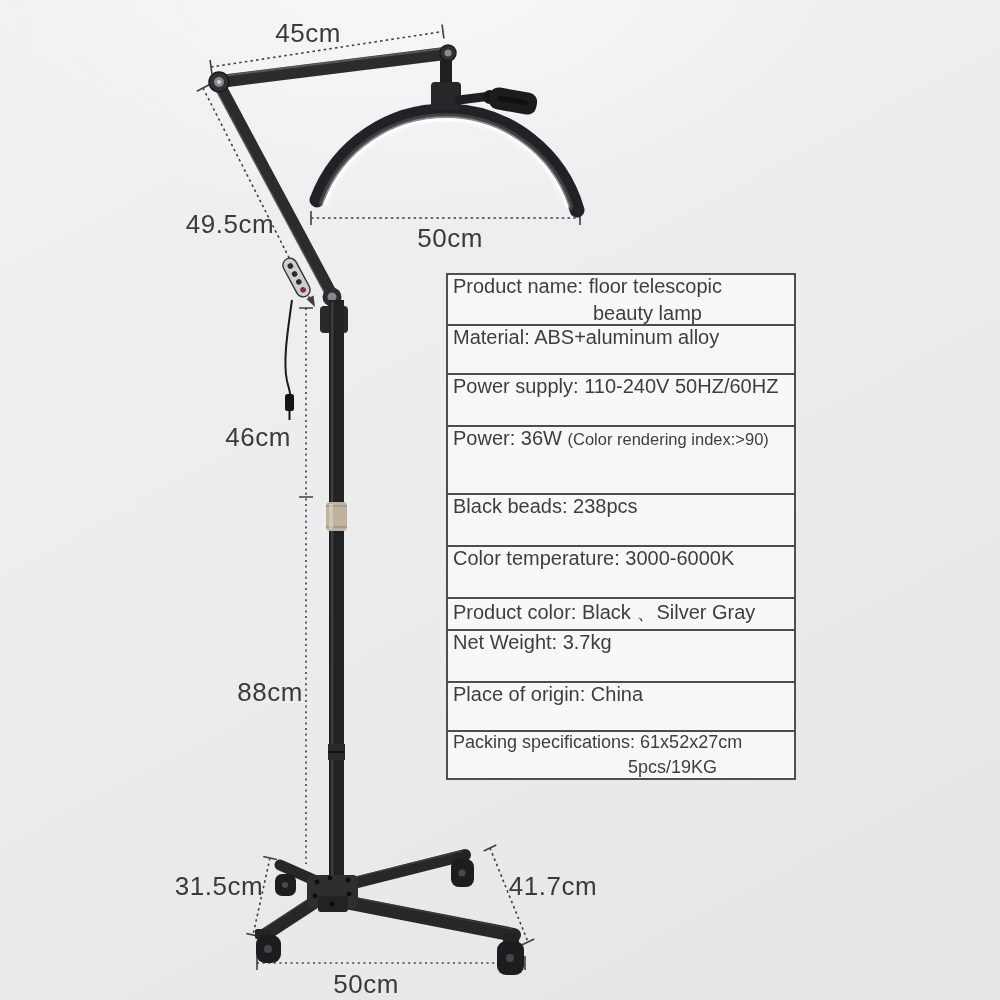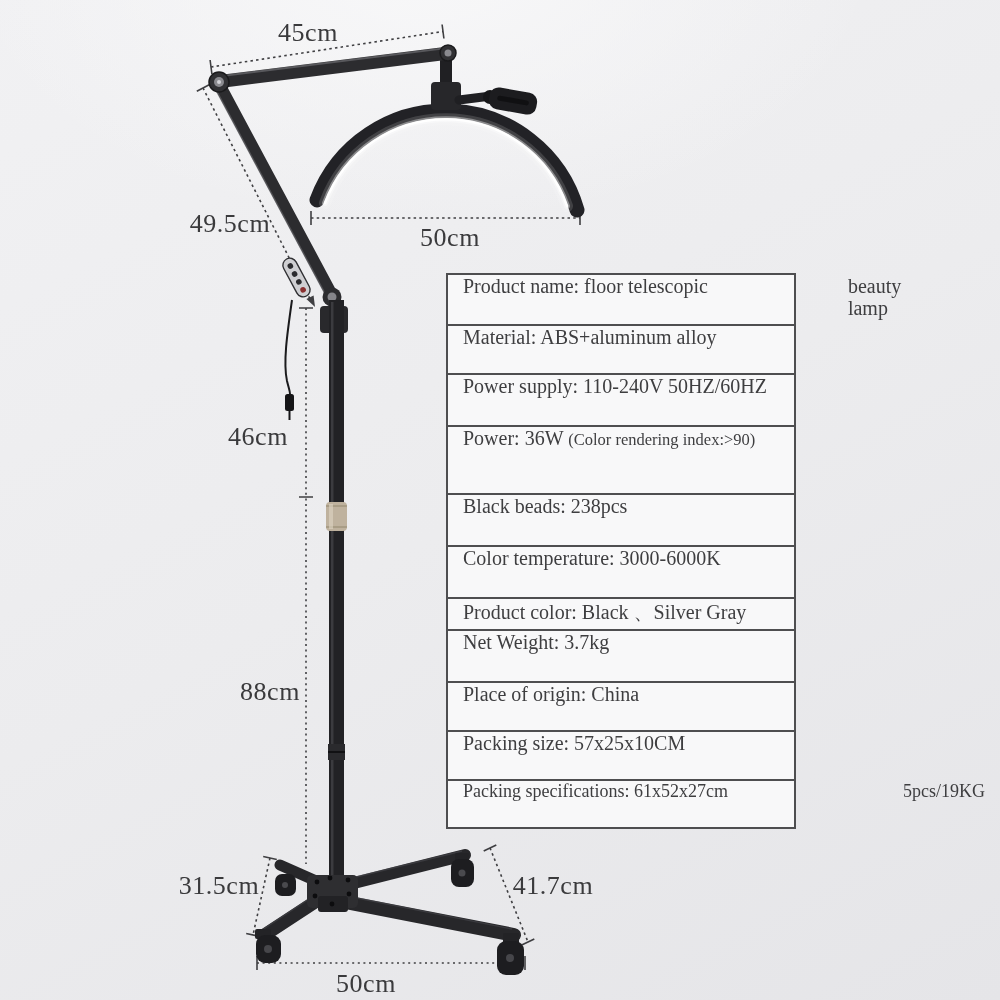--- a/index.html
+++ b/index.html
@@ -1,35 +1,35 @@
 <!DOCTYPE html>
 <html><head>
 <meta charset="utf-8">
 <style>
   html,body{margin:0;padding:0;background:#dfdfe2;}
   .stage{
     position:relative;width:1000px;height:1000px;overflow:hidden;
     background:
       radial-gradient(120% 70% at 42% -4%, #f8f8f9 0%, rgba(248,248,249,0) 38%),
       linear-gradient(152deg,#f1f1f3 0%, #ececee 50%, #e5e5e8 100%);
-    font-family:Liberation Serif, serif;
+    font-family:Liberation Sans, sans-serif;
   }
   svg.draw{position:absolute;left:0;top:0;}
   .dim{
     position:absolute;transform:translate(-50%,-50%);
     font-size:26px;color:#3a3a3c;white-space:nowrap;letter-spacing:.5px;
   }
   .spec-table{
     position:absolute;left:446px;top:273px;width:350px;box-sizing:border-box;
     border:2px solid #4e4e50;
   }
   .spec-row{
     box-sizing:border-box;border-bottom:2px solid #4e4e50;background:#f8f8f9;
-    display:flex;flex-direction:row;justify-content:space-between;
-    padding:0 6px 0 15px;font-size:20px;color:#3e3e40;
+    display:flex;flex-direction:column;justify-content:space-between;
+    padding:0 6px 0 5px;font-size:20px;color:#3e3e40;
   }
   .spec-row:last-child{border-bottom:none;}
   .spec-row .l1{white-space:nowrap;}
   .row-name{line-height:22px;}
   .row-name .l2{margin-left:140px;}
   .row-power .note{font-size:16.5px;}
   .row-pack{font-size:18px;line-height:21px;}
   .row-pack .l2{margin-left:175px;}
 </style>
 </head>
@@ -200,22 +200,19 @@
     </div>
     <div class="spec-row" style="height:32px">
       <span class="l1">Product color: Black 、Silver Gray</span>
     </div>
     <div class="spec-row" style="height:52px">
       <span class="l1">Net Weight: 3.7kg</span>
     </div>
     <div class="spec-row" style="height:49px">
       <span class="l1">Place of origin: China</span>
     </div>
-    <div class="spec-row" style="height:49px">
-      <span class="l1">Packing size: 57x25x10CM</span>
-    </div>
     <div class="spec-row row-pack" style="height:46px">
       <span class="l1">Packing specifications: 61x52x27cm</span>
       <span class="l2">5pcs/19KG</span>
     </div>
   </div>
 
 </div>
 
 </body></html>

